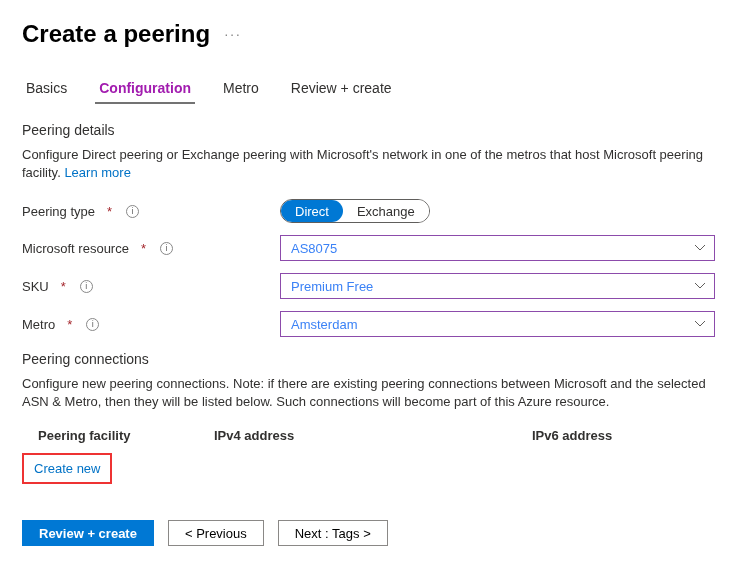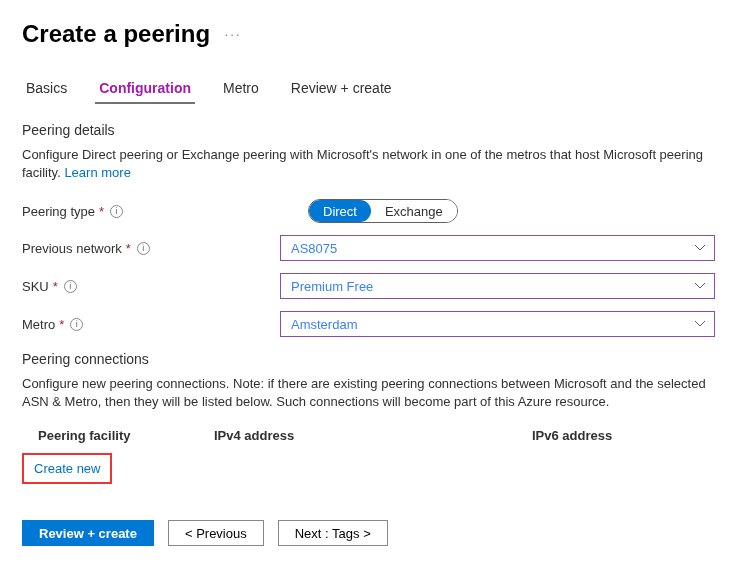--- a/index.html
+++ b/index.html
@@ -14,31 +14,31 @@
     .header { display: flex; align-items: center; gap: 14px; margin-bottom: 26px; }
     .title { font-size: 24px; font-weight: 600; color: #000; }
     .ellipsis { color: #888; font-size: 14px; letter-spacing: 1px; cursor: pointer; }
     .tabs { display: flex; gap: 24px; border-bottom: 0; margin-bottom: 18px; }
     .tab { font-size: 14px; padding: 6px 4px; cursor: pointer; color: #323130; }
     .tab.active { font-weight: 600; border-bottom: 2px solid #737373; color: #a21caf; }
     .section-title { font-size: 14px; font-weight: 400; color: #323130; margin-bottom: 8px; }
     .desc { font-size: 13px; color: #323130; line-height: 1.35; margin-bottom: 18px; }
     .link { color: #0072c6; cursor: pointer; }
     .form-row { display: flex; align-items: center; margin-bottom: 12px; }
-    .form-row .label-col { width: 258px; display: flex; align-items: center; gap: 4px; font-size: 13px; }
+    .form-row .label-col { width: 258px; display: flex; align-items: center; gap: 12px; font-size: 13px; }
     .form-row .field-col { flex: 1; }
     .req { color: #a4262c; }
     .info-icon {
       display: inline-flex; align-items: center; justify-content: center;
       width: 13px; height: 13px; border: 1px solid #888; border-radius: 50%;
       font-size: 9px; color: #666; margin-left: 2px; font-style: normal;
     }
     .pill-group {
       display: inline-flex; border: 1px solid #605e5c; border-radius: 14px; overflow: hidden;
-      height: 24px; align-items: stretch; margin-left: 28px;
+      height: 24px; align-items: stretch;
     }
     .pill { padding: 2px 14px; font-size: 13px; display: flex; align-items: center; cursor: pointer; background: #fff; }
     .pill.selected { background: #0078d4; color: #fff; border-radius: 12px; margin: 0; }
     .select {
       width: 100%; height: 26px; border: 1px solid #8c4bab;
       display: flex; align-items: center; padding: 0 28px 0 10px;
       font-size: 13px; color: #3b82f6; position: relative; cursor: pointer;
     }
     .select .chev {
       position: absolute; right: 8px; top: 50%; transform: translateY(-50%);
@@ -90,21 +90,21 @@
   <div class="field-col">
     <div class="pill-group">
       <div class="pill selected">Direct</div>
       <div class="pill">Exchange</div>
     </div>
   </div>
 </div>
 
 <div class="form-row">
   <div class="label-col">
-    <span>Previous network</span>
+    <span>Microsoft resource</span>
     <span class="req">*</span>
     <span class="info-icon">i</span>
   </div>
   <div class="field-col">
     <div class="select">
       <span>AS8075</span>
       <span class="chev">
           <svg width="12" height="8">
             <polyline points="1,1 6,6 11,1" fill="none" stroke="#605e5c" stroke-width="1"></polyline>
           </svg>

